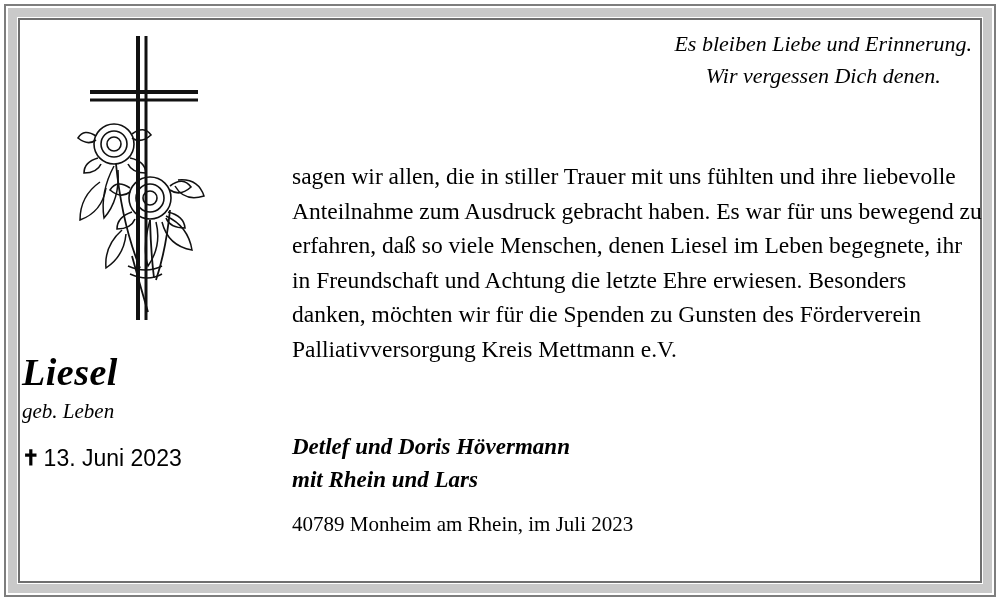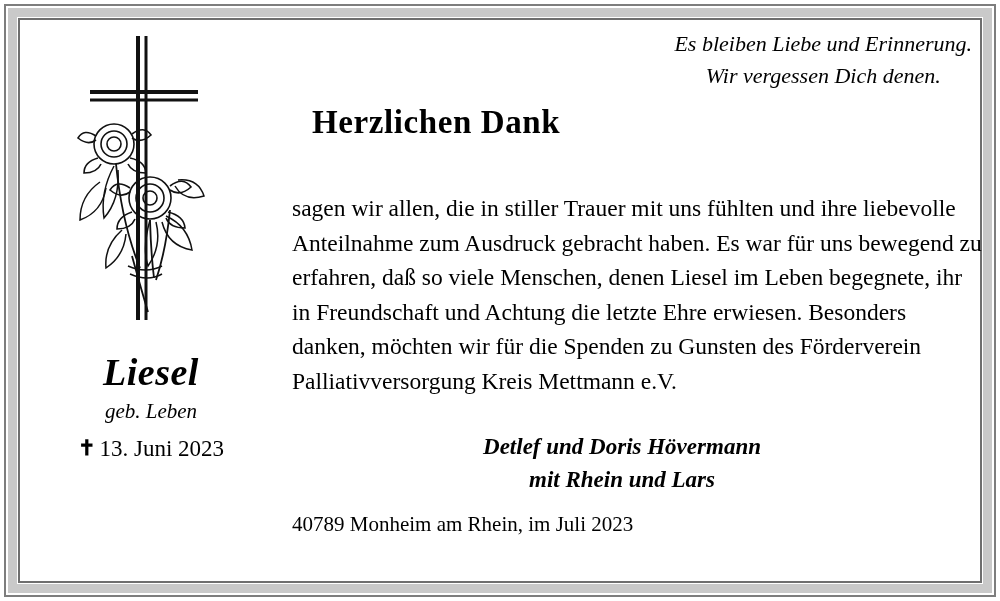--- a/index.html
+++ b/index.html
@@ -81,21 +81,20 @@
     top: 8px;
     width: 170px;
     height: 300px;
   }
 
   .deceased-block {
     position: absolute;
     left: 0;
     top: 328px;
     width: 258px;
-    text-align: center;
   }
   .name-first {
     font-family: "Liberation Serif", serif;
     font-style: italic;
     font-weight: bold;
     font-size: 38px;
     line-height: 44px;
     letter-spacing: 0.5px;
   }
   .name-last {
@@ -106,23 +105,24 @@
     line-height: 48px;
     letter-spacing: 0.5px;
   }
   .name-born {
     font-family: "Liberation Serif", serif;
     font-style: italic;
     font-size: 21px;
     line-height: 34px;
   }
   .death-line {
-    font-family: Liberation Serif, serif;
+    font-family: Liberation Sans, sans-serif;
     font-size: 23px;
     line-height: 40px;
+    margin-top: 10px;
     white-space: nowrap;
   }
   .cross-glyph {
     font-size: 21px;
     font-weight: bold;
     vertical-align: 1px;
     margin-right: 4px;
   }
 
   
@@ -158,29 +158,28 @@
 
   .body-text {
     position: absolute;
     left: 2px;
     top: 137px;
     width: 690px;
     font-family: "Liberation Serif", serif;
     font-size: 23.5px;
     line-height: 34.5px;
     text-align: left;
-    margin-top: 32px;
   }
 
   .signature {
     position: absolute;
     left: 2px;
     top: 408px;
     width: 660px;
-    text-align: center;
+    text-align: left;
     font-family: "Liberation Serif", serif;
     font-style: italic;
     font-weight: bold;
     font-size: 23px;
     line-height: 33px;
   }
 
   .place-date {
     position: absolute;
     left: 2px;
@@ -264,21 +263,20 @@
 
     </div>
 
     <div class="right-col">
 
       <div class="motto">
         <div>Es bleiben Liebe und Erinnerung.</div>
         <div>Wir vergessen Dich denen.</div>
       </div>
 
-      <div class="thanks-heading">Herzlichen Dank</div>
 
       <div class="body-text">sagen wir allen, die in stiller Trauer mit uns fühlten und ihre liebevolle Anteilnahme zum Ausdruck gebracht haben. Es war für uns bewegend zu erfahren, daß so viele Menschen, denen Liesel im Leben begegnete, ihr in Freundschaft und Achtung die letzte Ehre erwiesen. Besonders danken, möchten wir für die Spenden zu Gunsten des Förderverein Palliativversorgung Kreis Mettmann e.V.</div>
 
       <div class="signature">
         <div>Detlef und Doris Hövermann</div>
         <div>mit Rhein und Lars</div>
       </div>
 
       <div class="place-date">40789 Monheim am Rhein, im Juli 2023</div>
 

